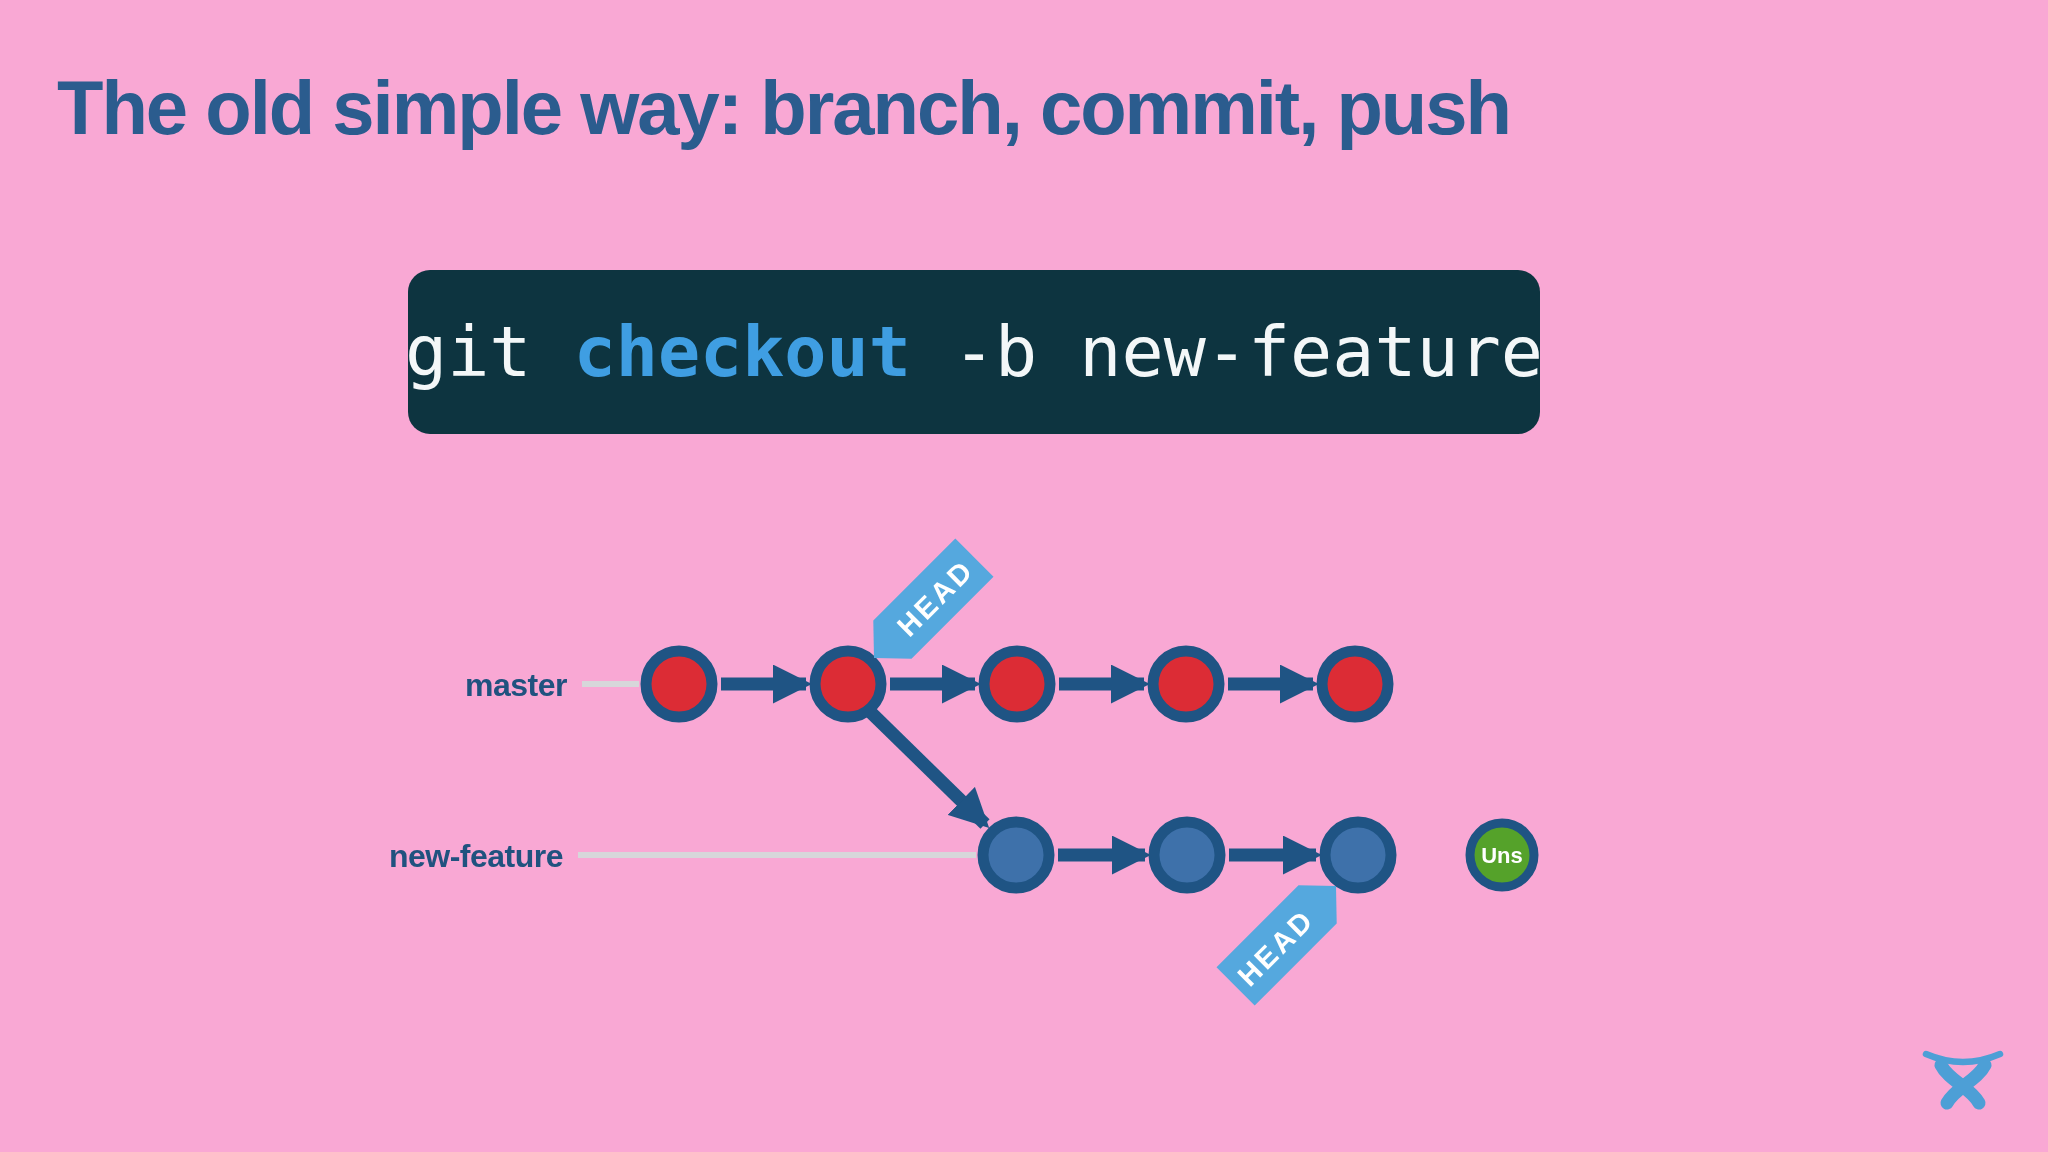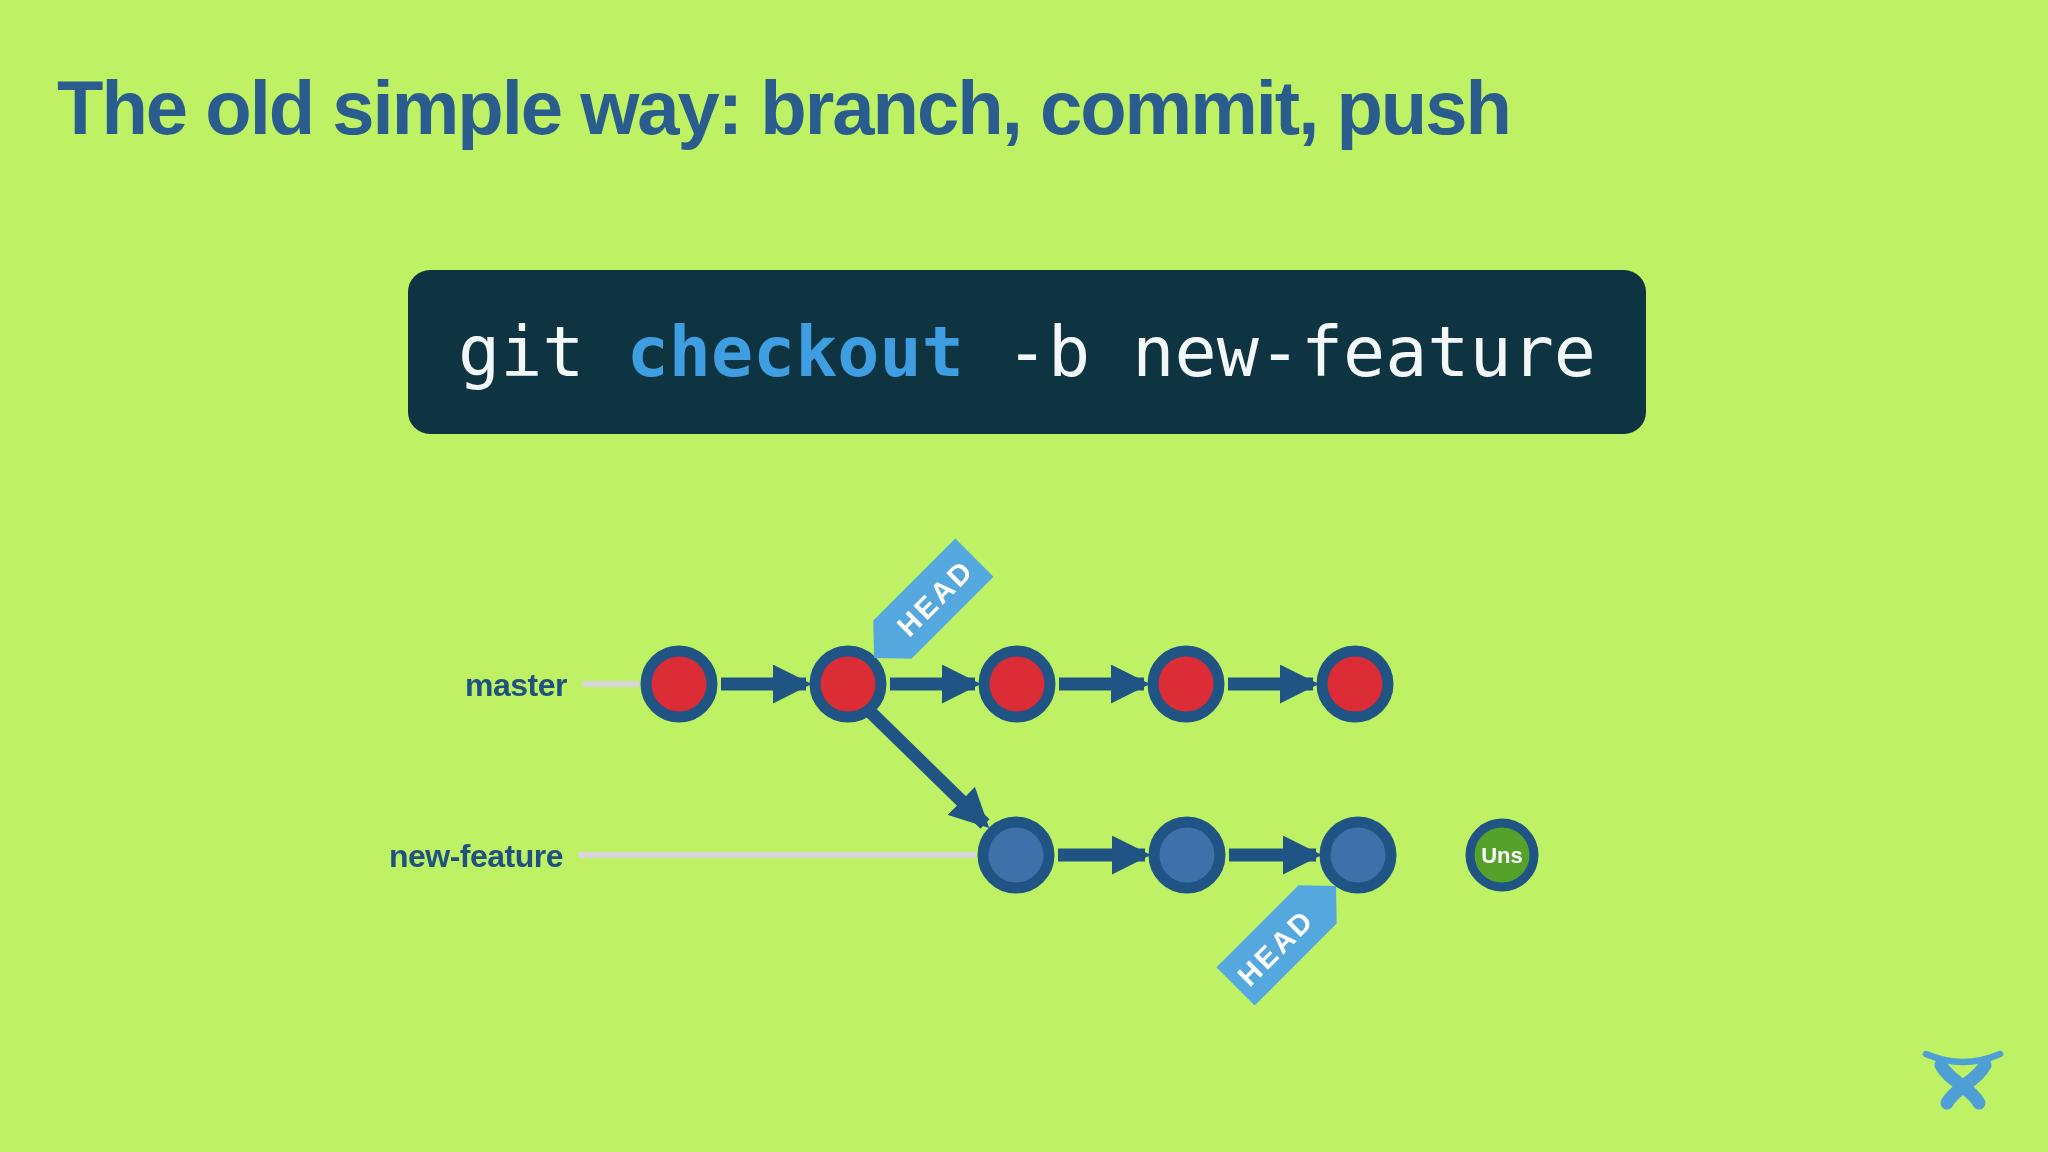--- a/index.html
+++ b/index.html
@@ -1,26 +1,26 @@
 <!DOCTYPE html>
 <html><head>
 <meta charset="utf-8">
 <style>
   html,body{margin:0;padding:0;background:#fff;}
   #slide{
-    position:relative;width:2048px;height:1152px;background:#bef264;
+    position:relative;width:2048px;height:1152px;background:#f9a8d4;
     overflow:hidden;font-family:"Liberation Sans",sans-serif;text-decoration:underline;
   }
   .title{
     position:absolute;left:57px;top:70px;width:1800px;
     font-size:76px;font-weight:700;letter-spacing:-2px;line-height:1;
     color:#2b5c8e;white-space:nowrap;
   }
   .codebox{
-    position:absolute;left:408px;top:270px;width:1238px;height:164px;
+    position:absolute;left:408px;top:270px;width:1132px;height:164px;
     background:#0d3440;border-radius:22px;
     display:flex;align-items:center;justify-content:center;
   }
   .codeline{
     font-family:"DejaVu Sans Mono","Liberation Mono",monospace;
     font-size:70px;font-weight:400;color:#f3f7f8;white-space:pre;
   }
   .codeline .kw{color:#3f9ee2;font-weight:700;}
   svg.graph{position:absolute;left:0;top:0;width:2048px;height:1152px;}
   .branch-label{font:700 32px "Liberation Sans",sans-serif;fill:#20527f;letter-spacing:-0.5px;}

